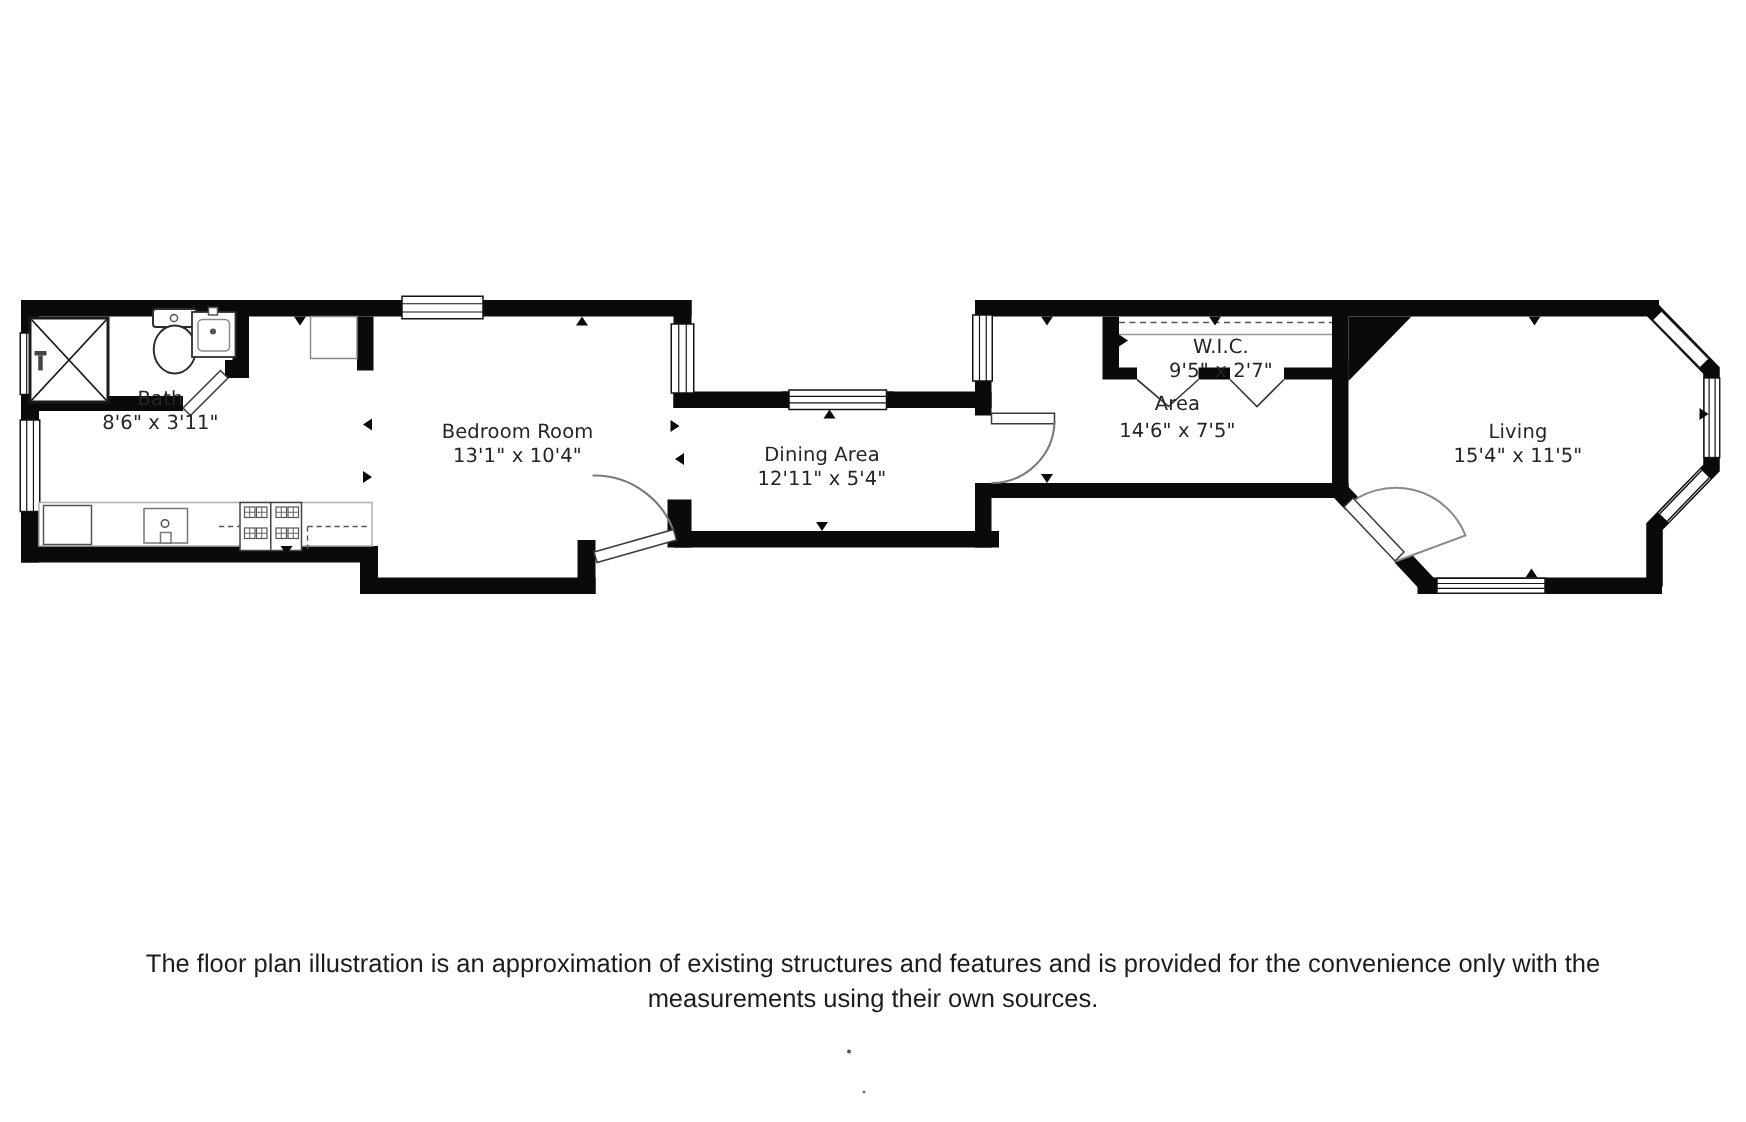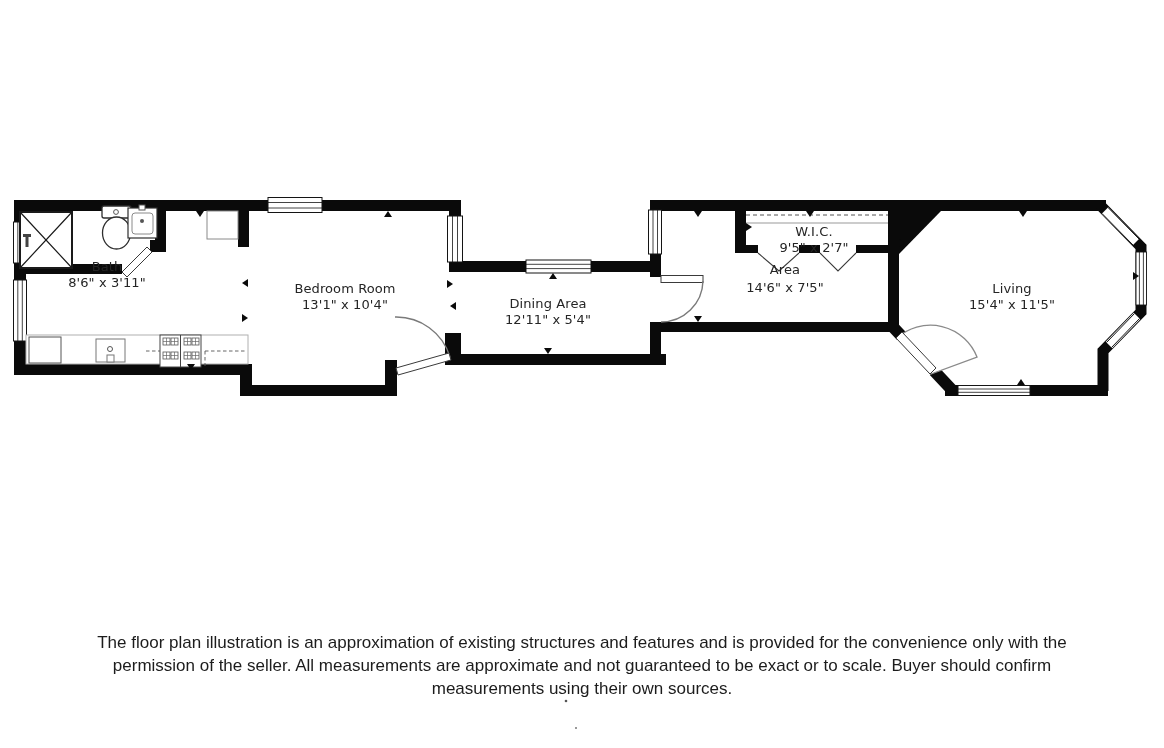--- a/index.html
+++ b/index.html
@@ -207,17 +207,16 @@
     <div>Area</div>
     <div class="dims">14'6" x 7'5"</div>
   </div>
   <div class="room-label" style="left:942px;top:281px;width:140px">
     <div>Living</div>
     <div class="dims">15'4" x 11'5"</div>
   </div>
 
   <div class="disclaimer">
     <div>The floor plan illustration is an approximation of existing structures and features and is provided for the convenience only with the</div>
-    <div>permission of the seller. All measurements are approximate and not guaranteed to be exact or to scale. Buyer should confirm</div>
     <div>measurements using their own sources.</div>
   </div>
 
 </div>
 
 </body></html>

